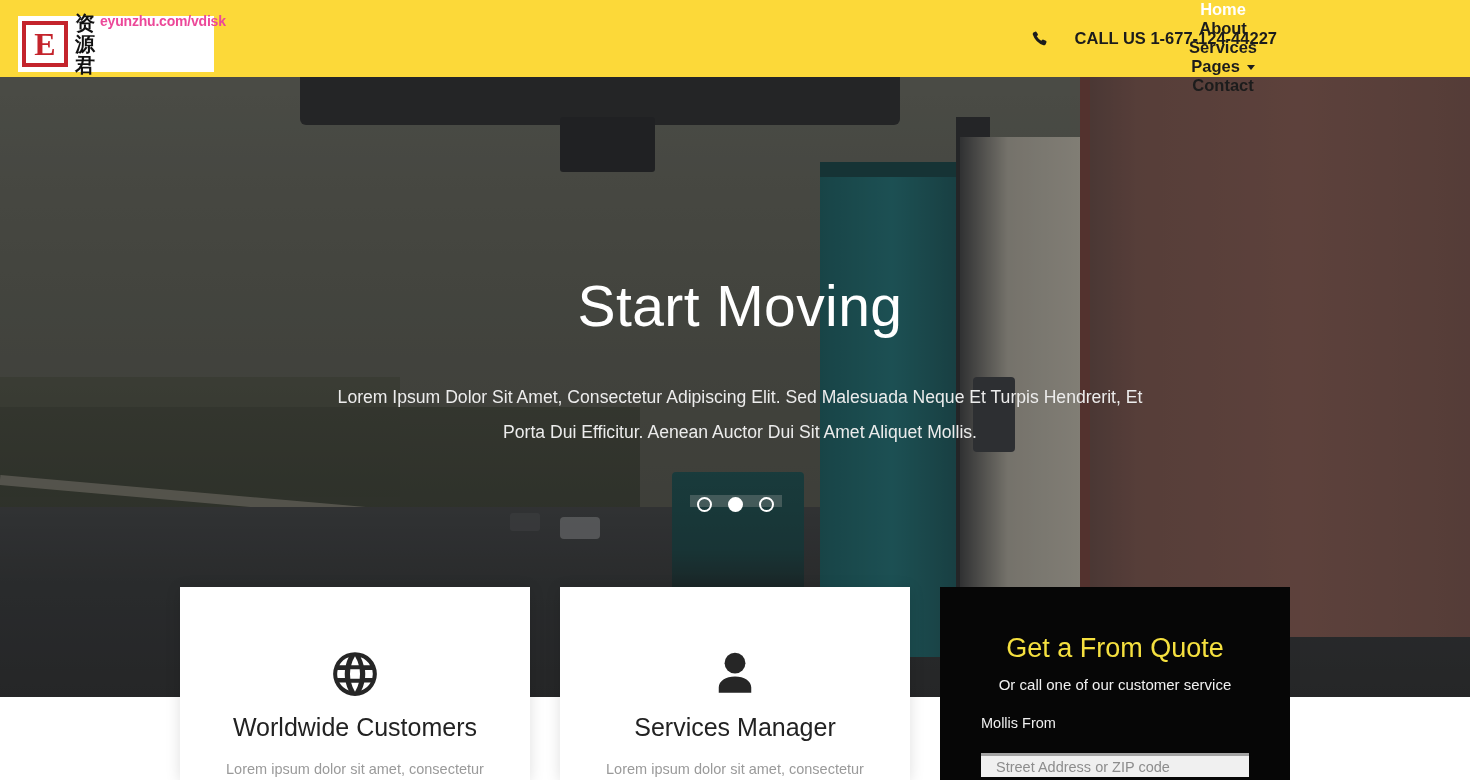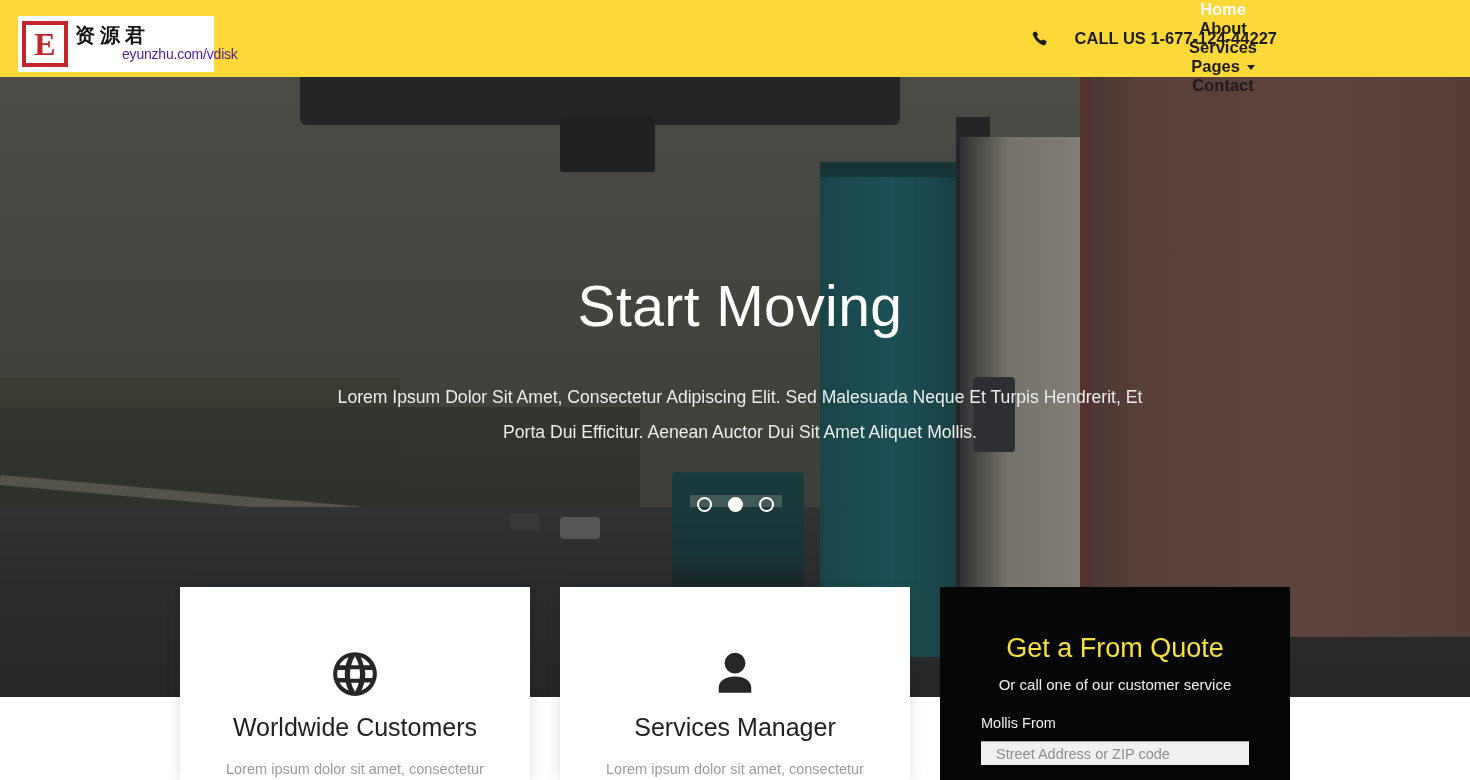--- a/index.html
+++ b/index.html
@@ -49,24 +49,24 @@
     position:absolute; left:18px; top:16px; width:196px; height:56px;
     background:#ffffff; z-index:60; display:flex; align-items:center;
     padding:3px 4px;
   }
   .wm-box {
     width:46px;height:46px;border:4px solid #c4242c;background:#fff;
     display:flex;align-items:center;justify-content:center;
     font-size:32px;font-weight:700;color:#c4242c;
     font-family:"Liberation Serif", serif; line-height:1; flex:0 0 auto;
   }
-  .wm-right { margin-left:7px; display:flex; flex-direction:column; justify-content:center; }
+  .wm-right { margin-left:7px; display:flex; justify-content:center; }
   .wm-cn { font-size:20px; font-weight:700; color:#111; letter-spacing:5px;
            font-family:"DejaVu Sans", sans-serif; line-height:1.05; }
-  .wm-url { font-size:14px; font-weight:400; color:#4c1d95; letter-spacing:-0.2px; line-height:1.1; margin-top:1px;margin-left:47px;}
+  .wm-url { font-size:14px; font-weight:700; color:#ec4899; letter-spacing:-0.2px; line-height:1.1; margin-top:1px;}
 
   
   .hero {
     position:absolute; top:77px; left:0; width:1470px; height:620px;
     overflow:hidden; background:#4d4f49;
   }
   .hero-photo { position:absolute; inset:0; }
   
   .sky { position:absolute; left:0; top:0; width:1470px; height:430px;
          background:linear-gradient(180deg,#6a6c63 0%, #5e6057 45%, #53554d 100%); }
@@ -160,22 +160,22 @@
   
   .quote {
     position:absolute; left:940px; top:587px; width:350px; height:193px;
     background:#060606; z-index:25; overflow:hidden;
   }
   .quote-title { margin-top:46px; text-align:center; font-size:27px;
                  color:#f5e03f; font-weight:400; }
   .quote-sub { margin-top:12px; text-align:center; font-size:15px; color:#f1f1f1; }
   .quote-label { margin-top:22px; margin-left:41px; font-size:14.5px; color:#efefef; }
   .quote-input {
-    margin:10px auto 0 41px; width:268px; height:24px; background:#f0f0f0;
-    border:none; border-top:1px solid #a3a3a3; outline:none; padding:0 15px;
+    margin:22px auto 0 41px; width:268px; height:24px; background:#f0f0f0;
+    border:none; border-top:3px solid #a3a3a3; outline:none; padding:0 15px;
     font-size:14.5px; color:#555; font-family:"Liberation Sans", sans-serif;
   }
   .quote-input::placeholder { color:#8d8d8d; }
 </style>
 </head>
 <body>
 
 <div id="stage">
 
   <div class="hero">

